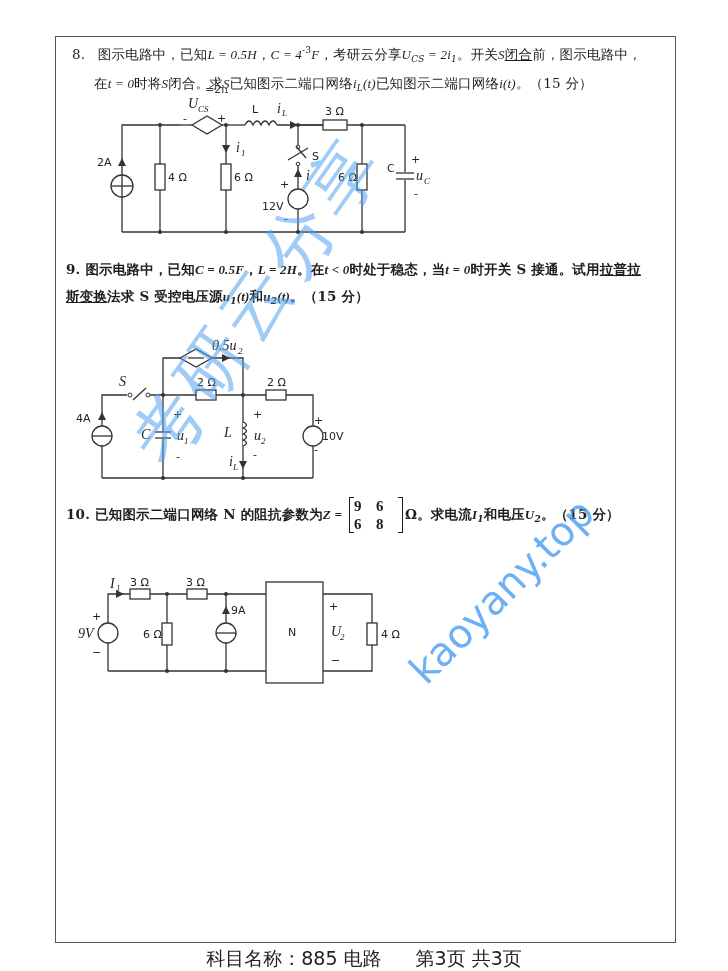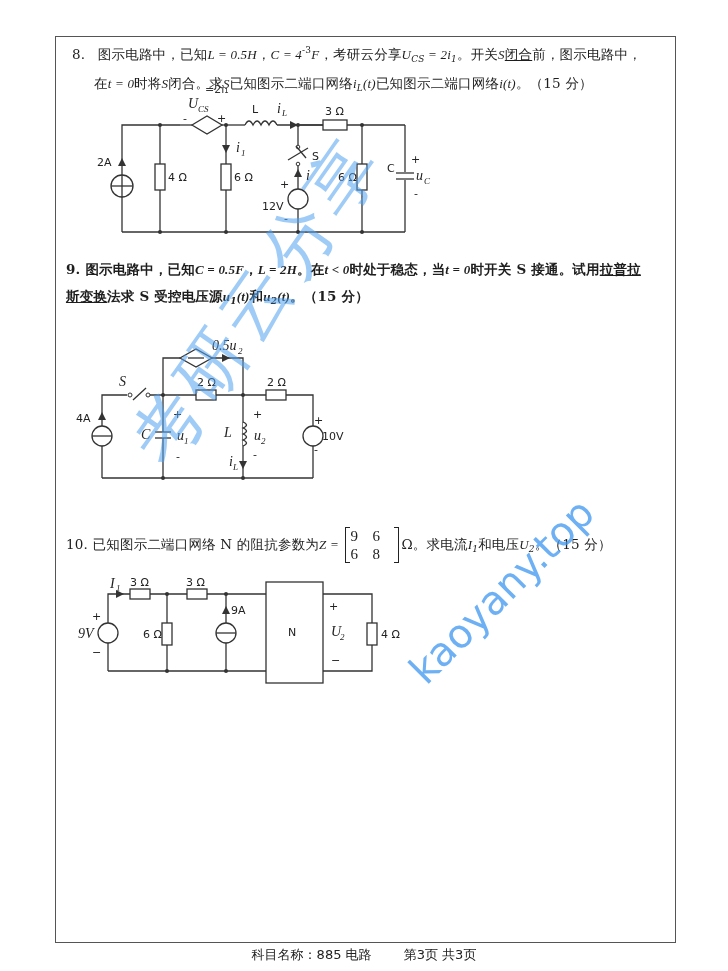--- a/index.html
+++ b/index.html
@@ -6,21 +6,21 @@
     body { width: 728px; height: 971px; position: relative; overflow: hidden;
            font-family: "DejaVu Serif", "Liberation Serif", serif; color: #1e1e1e; }
     .frame { position: absolute; left: 55px; top: 36px; width: 621px; height: 907px;
              border: 1.5px solid #555; box-sizing: border-box; }
     .q-text { position: absolute; left: 72px; font-size: 13.5px; line-height: 24px; letter-spacing: 0.2px; white-space: nowrap; }
     .q-text i { font-family: "Liberation Serif", serif; font-style: italic; font-size: 13px; }
     .sub { font-size: 9px; vertical-align: -3px; font-style: italic; }
     .sup { font-size: 9px; vertical-align: 6px; }
     .uline { text-decoration: underline; margin-top: 36px; }
     .footer { position: absolute; left: 0; width: 728px; top: 946px; text-align: center;
-              font-family: "DejaVu Sans", sans-serif; font-size: 13px; color: #222; }
+              font-family: "DejaVu Sans", sans-serif; font-size: 19px; color: #222; }
     .footer span { margin: 0 14px; }
     svg { position: absolute; overflow: visible; }
     .w { stroke: #333; stroke-width: 1.3; fill: none; }
     .lbl { font-family: "DejaVu Sans", sans-serif; font-size: 11px; fill: #222; }
     .lbli { font-family: "Liberation Serif", serif; font-style: italic; font-size: 14px; fill: #222; }
     .hand { font-family: "DejaVu Sans", sans-serif; font-size: 11px; fill: #333; }
     .matrix { display: inline-block; vertical-align: middle; border-left: 1.3px solid #222; border-right: 1.3px solid #222;
               padding: 0 4px; line-height: 18px; margin: 11px 2px; position: relative; }
     .matrix:before, .matrix:after { content: ""; position: absolute; top: 0; bottom: 0; width: 4px;
               border-top: 1.3px solid #222; border-bottom: 1.3px solid #222; }
@@ -183,21 +183,21 @@
   <text class="lbli" x="254" y="440">u</text>
   <text class="lbli" x="261" y="444" style="font-size:9px">2</text>
   <text class="lbl" x="253" y="458">-</text>
   <text class="lbli" x="229" y="466">i</text>
   <text class="lbli" x="233" y="470" style="font-size:9px">L</text>
   <text class="lbl" x="314" y="424">+</text>
   <text class="lbl" x="322" y="440">10V</text>
   <text class="lbl" x="314" y="453">-</text>
 </svg>
 
-<div class="q-text" style="top:516px; left:66px; line-height:38px;">
+<div class="q-text" style="top:486px; left:66px; line-height:38px;font-weight:bold;">
   <span>10.</span>
   <span>已知图示二端口网络 N 的阻抗参数为</span><i>Z =</i>
   <span class="matrix">
     <div class="mrow"><span>9</span><span>6</span></div>
     <div class="mrow"><span>6</span><span>8</span></div>
   </span><span>Ω</span><span>。求电流</span><i>I</i><span class="sub">1</span><span>和电压</span><i>U</i><span class="sub">2</span><span>。（15 分）</span>
 </div>
 
 <svg width="728" height="971" style="left:0;top:0;">
   <polyline class="w" points="108,671 108,594 130,594"></polyline>

